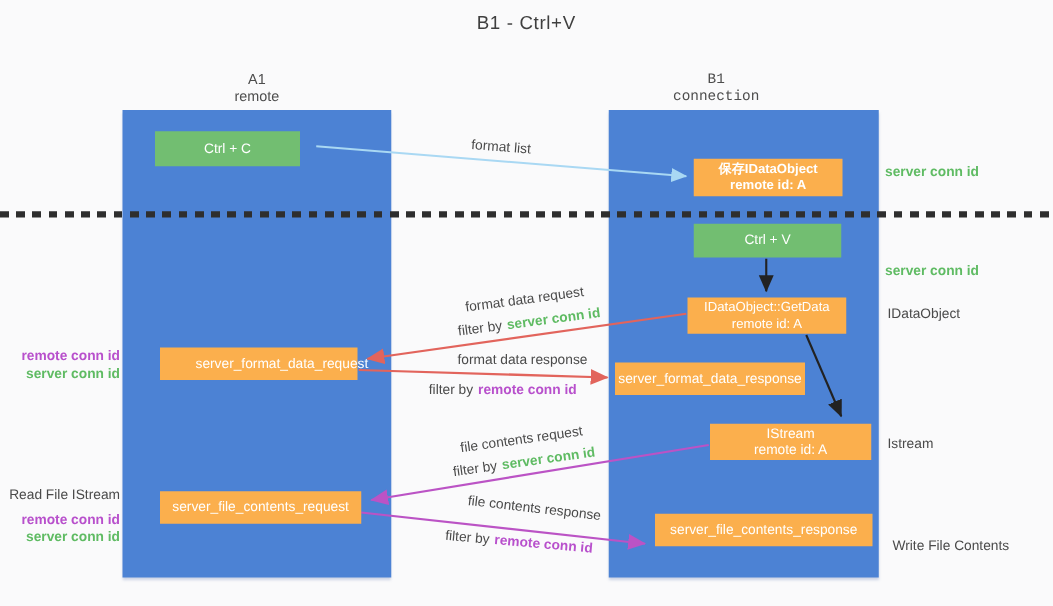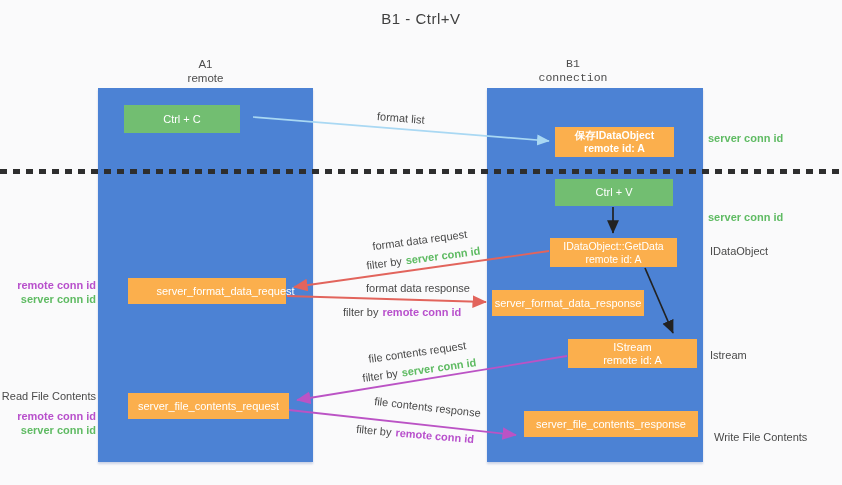--- a/index.html
+++ b/index.html
@@ -186,21 +186,21 @@
   <div id="side-dataobject" class="side-label dark">IDataObject</div>
   <div id="side-istream" class="side-label dark">Istream</div>
   <div id="side-write" class="side-label dark">Write File Contents</div>
 
   <div id="left-ids-1" class="left-stack">
     <div class="purple-t">remote conn id</div>
     <div class="green-t">server conn id</div>
   </div>
 
   <div id="left-read" class="left-stack">
-    <div class="dark">Read File Contents</div>
+    <div class="dark">Read File IStream</div>
   </div>
 
   <div id="left-ids-2" class="left-stack">
     <div class="purple-t">remote conn id</div>
     <div class="green-t">server conn id</div>
   </div>
 
 </div>
 
 </body></html>

